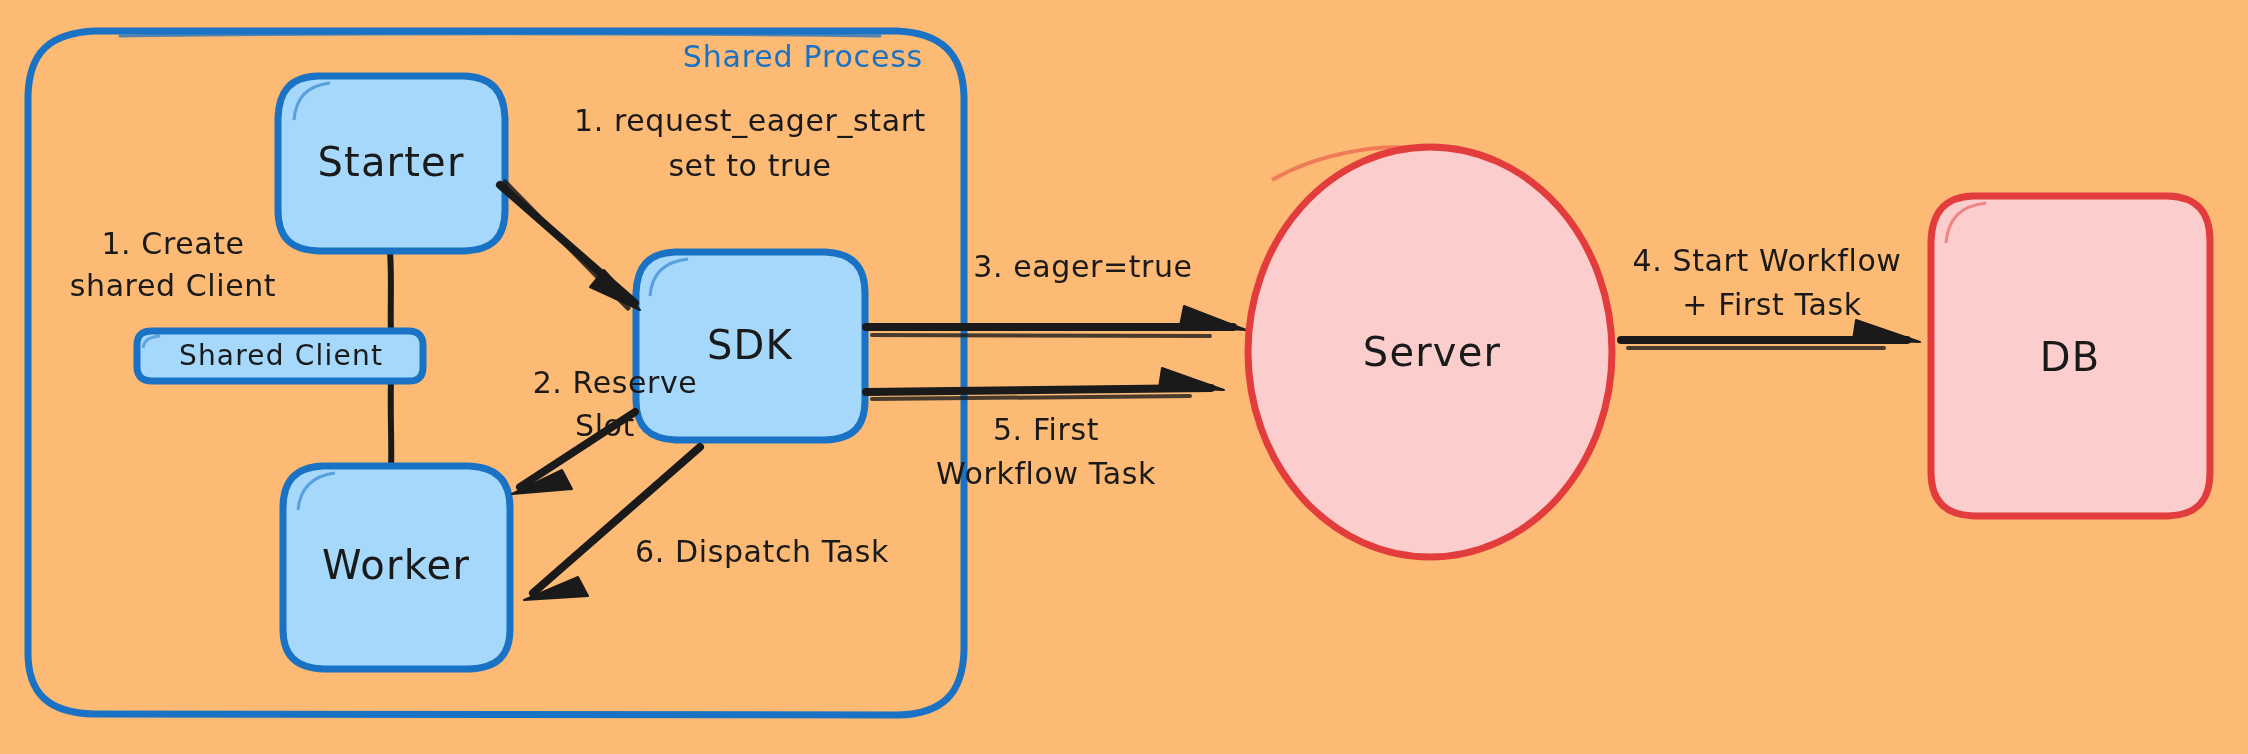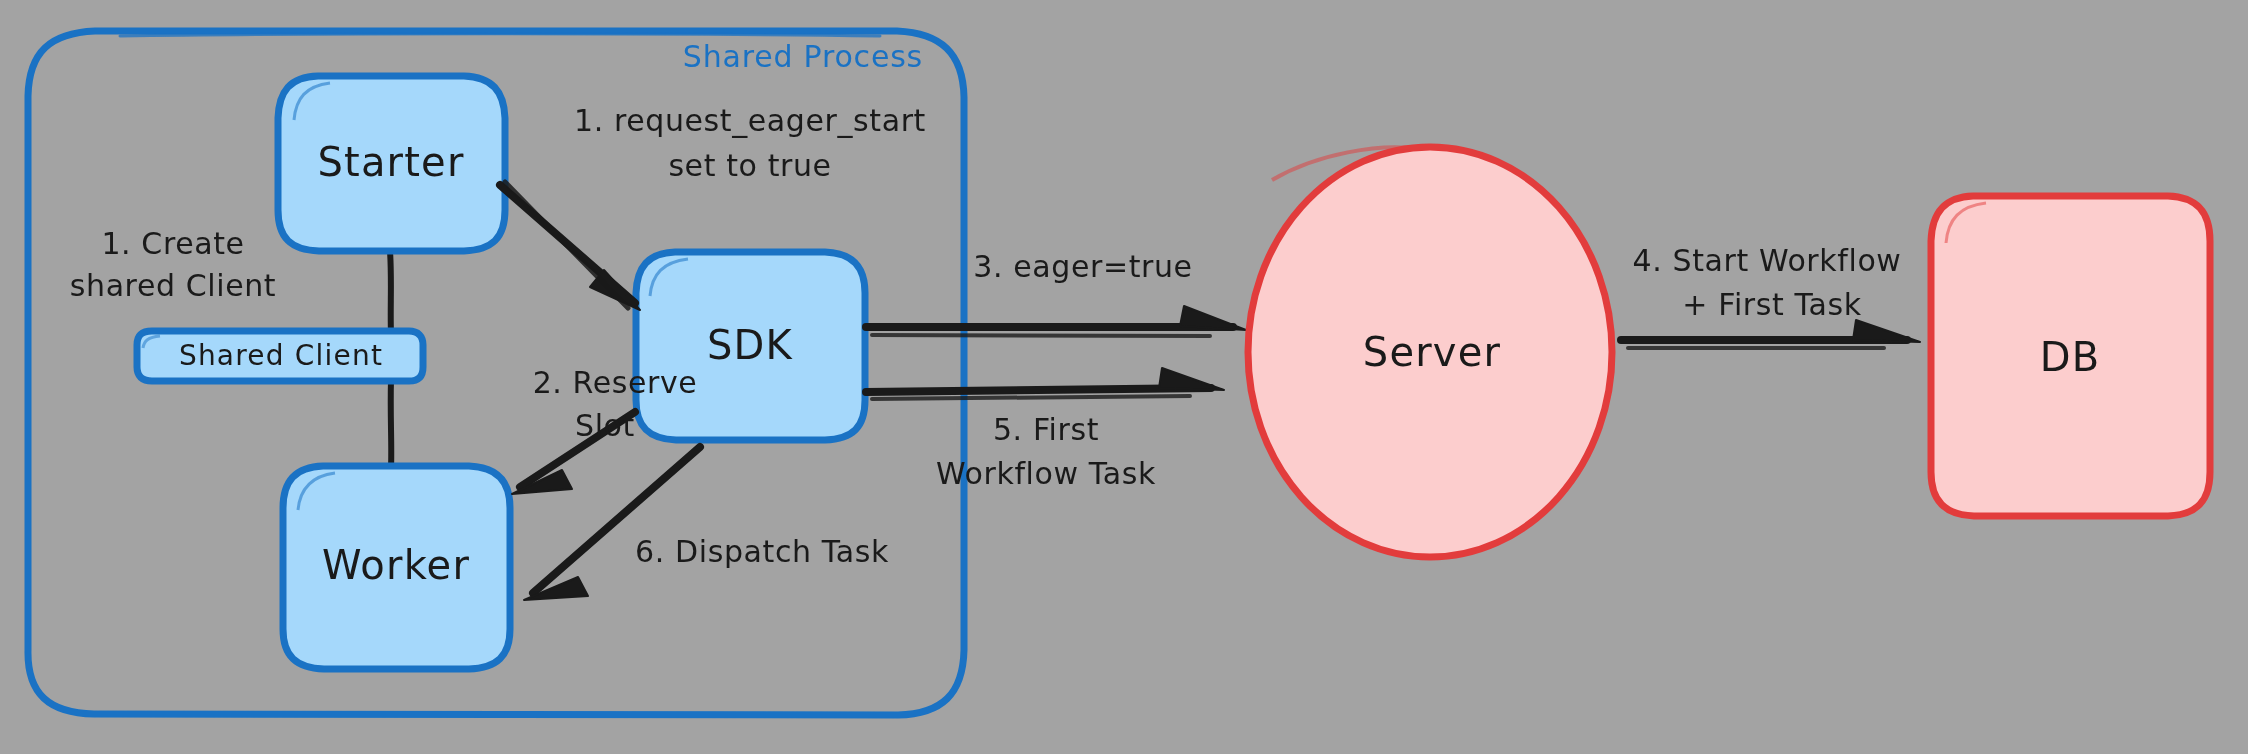--- a/index.html
+++ b/index.html
@@ -8,21 +8,21 @@
     padding: 0;
     background: #ffffff;
   }
   body {
     font-family: "DejaVu Sans", sans-serif;
   }
   #canvas {
     position: relative;
     width: 2248px;
     height: 754px;
-    background: #a3a3a3;
+    background: #fdba74;
     overflow: hidden;
   }
   #diagram-svg {
     position: absolute;
     left: 0;
     top: 0;
     width: 2248px;
     height: 754px;
   }
   .node-label {

